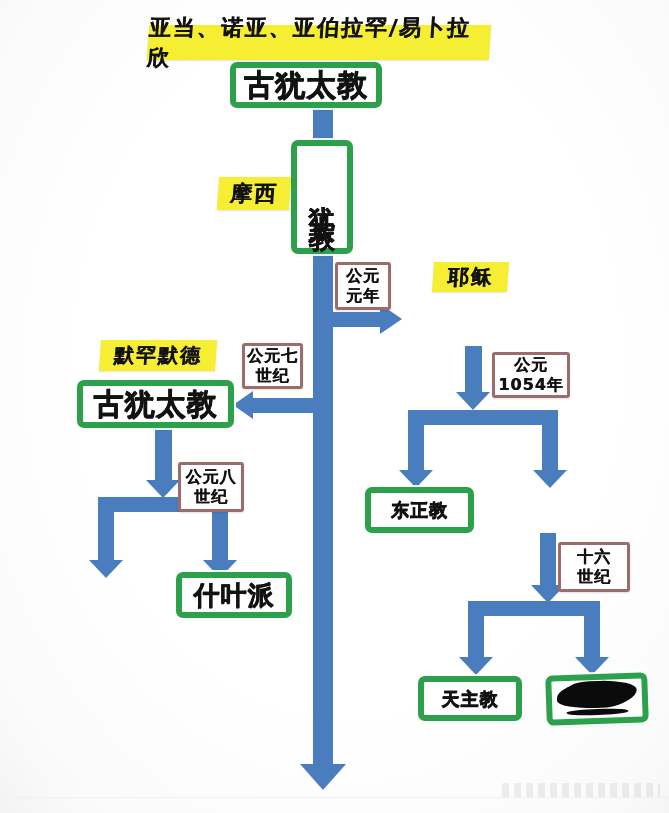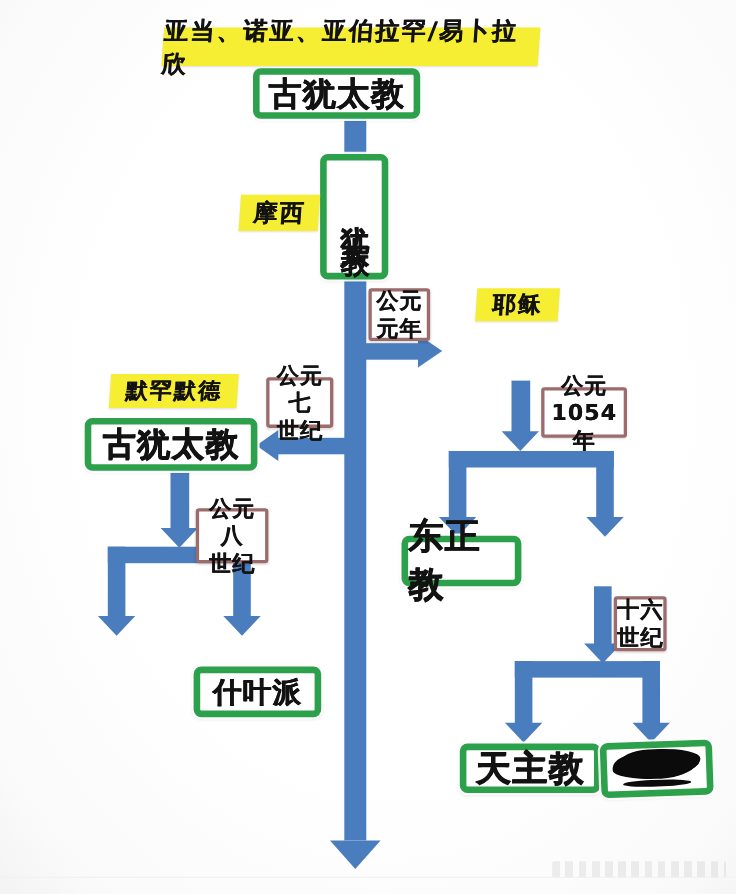--- a/index.html
+++ b/index.html
@@ -13,42 +13,42 @@
   
   .node{
     position:absolute;box-sizing:border-box;
     background:#fff;border:6px solid var(--box-border-green,#2da04c);
     border-radius:7px;display:flex;align-items:center;justify-content:center;
     font-weight:bold;letter-spacing:1px;z-index:3;
     box-shadow:0 0 0 2px rgba(255,255,255,.9),0 1px 3px rgba(0,0,0,.18);
     text-shadow:.6px 0 0 #111, 0 .6px 0 #111;
   }
   .node-lg{font-size:30px;}
-  .node-md{font-size:32px;}
+  .node-md{font-size:18px;}
   .node-sm{font-size:26px;}
   .vertical-node{
     writing-mode:vertical-rl;text-orientation:upright;
     line-height:1;letter-spacing:10px;padding-top:6px;
   }
   
   .ylabel{
     position:absolute;box-sizing:border-box;z-index:4;
     background:var(--label-yellow,#f6ee33);
     display:flex;align-items:center;justify-content:center;
     font-weight:bold;letter-spacing:2px;
     transform:skewX(-4deg);
     text-shadow:.5px 0 0 #111;
     box-shadow:0 1px 2px rgba(0,0,0,.12);
   }
   
   .datebox{
     position:absolute;box-sizing:border-box;z-index:4;
     background:#fff;border:3px solid var(--date-border,#9c6b6b);
     border-radius:3px;display:flex;align-items:center;justify-content:center;
-    text-align:center;font-weight:bold;font-size:20px;line-height:1.25;
+    text-align:center;font-weight:bold;font-size:16px;line-height:1.25;
     white-space:pre-line;letter-spacing:1px;
     box-shadow:0 1px 2px rgba(0,0,0,.12);
     text-shadow:.4px 0 0 #111;
   }
   
   .shaft{position:absolute;background:var(--arrow-blue,#4a7dbd);z-index:1;}
   .ah{position:absolute;width:0;height:0;z-index:1;}
   .ah-down{border-left:17px solid transparent;border-right:17px solid transparent;border-top:18px solid var(--arrow-blue,#4a7dbd);}
   .ah-down-big{border-left:23px solid transparent;border-right:23px solid transparent;border-top:26px solid var(--arrow-blue,#4a7dbd);}
   .ah-right{border-top:15px solid transparent;border-bottom:15px solid transparent;border-left:22px solid var(--arrow-blue,#4a7dbd);}
@@ -93,28 +93,28 @@
 1054年</div>
   <div class="shaft" style="left:408px;top:410px;width:150px;height:15px;"></div>
   <div class="shaft" style="left:408px;top:410px;width:16px;height:62px;"></div>
   <div class="ah ah-down" style="left:399px;top:470px;"></div>
   <div class="shaft" style="left:542px;top:410px;width:16px;height:62px;"></div>
   <div class="ah ah-down" style="left:533px;top:470px;"></div>
   <div class="node node-md" style="left:365px;top:487px;width:109px;height:46px;">东正教</div>
 
   <div class="shaft" style="left:540px;top:533px;width:16px;height:54px;"></div>
   <div class="ah ah-down" style="left:531px;top:585px;"></div>
-  <div class="datebox" style="left:558px;top:542px;width:48px;height:50px;">十六
+  <div class="datebox" style="left:558px;top:542px;width:72px;height:50px;">十六
 世纪</div>
   <div class="shaft" style="left:468px;top:601px;width:132px;height:15px;"></div>
   <div class="shaft" style="left:468px;top:601px;width:16px;height:58px;"></div>
   <div class="ah ah-down" style="left:459px;top:657px;"></div>
   <div class="shaft" style="left:584px;top:601px;width:16px;height:58px;"></div>
   <div class="ah ah-down" style="left:575px;top:657px;"></div>
-  <div class="node node-md" style="left:418px;top:676px;width:128px;height:45px;">天主教</div>
+  <div class="node node-md" style="left:418px;top:676px;width:104px;height:45px;">天主教</div>
   <div class="node obscured" style="left:546px;top:674px;width:102px;height:50px;">
     <div class="scribble-wrap">
       <div class="scribble-blob"></div>
       <div class="scribble-dash"></div>
     </div>
   </div>
 
   <div class="ylabel" style="left:100px;top:340px;width:116px;height:31px;font-size:20px;">默罕默德</div>
   <div class="datebox" style="left:242px;top:343px;width:61px;height:46px;">公元七
 世纪</div>
@@ -124,17 +124,17 @@
 
   <div class="shaft" style="left:155px;top:428px;width:17px;height:54px;"></div>
   <div class="ah ah-down" style="left:146px;top:480px;"></div>
   <div class="datebox" style="left:178px;top:434px;width:66px;height:50px;margin-top:28px;">公元八
 世纪</div>
   <div class="shaft" style="left:98px;top:497px;width:130px;height:15px;"></div>
   <div class="shaft" style="left:98px;top:497px;width:16px;height:65px;"></div>
   <div class="ah ah-down" style="left:89px;top:560px;"></div>
   <div class="shaft" style="left:212px;top:497px;width:16px;height:65px;"></div>
   <div class="ah ah-down" style="left:203px;top:560px;"></div>
-  <div class="node node-sm" style="left:176px;top:572px;width:116px;height:46px;margin-top:34px;">什叶派</div>
+  <div class="node node-sm" style="left:176px;top:572px;width:116px;height:46px;">什叶派</div>
 
   <div class="watermark"></div>
   <div class="edge-line"></div>
 </div>
 
 </body></html>

